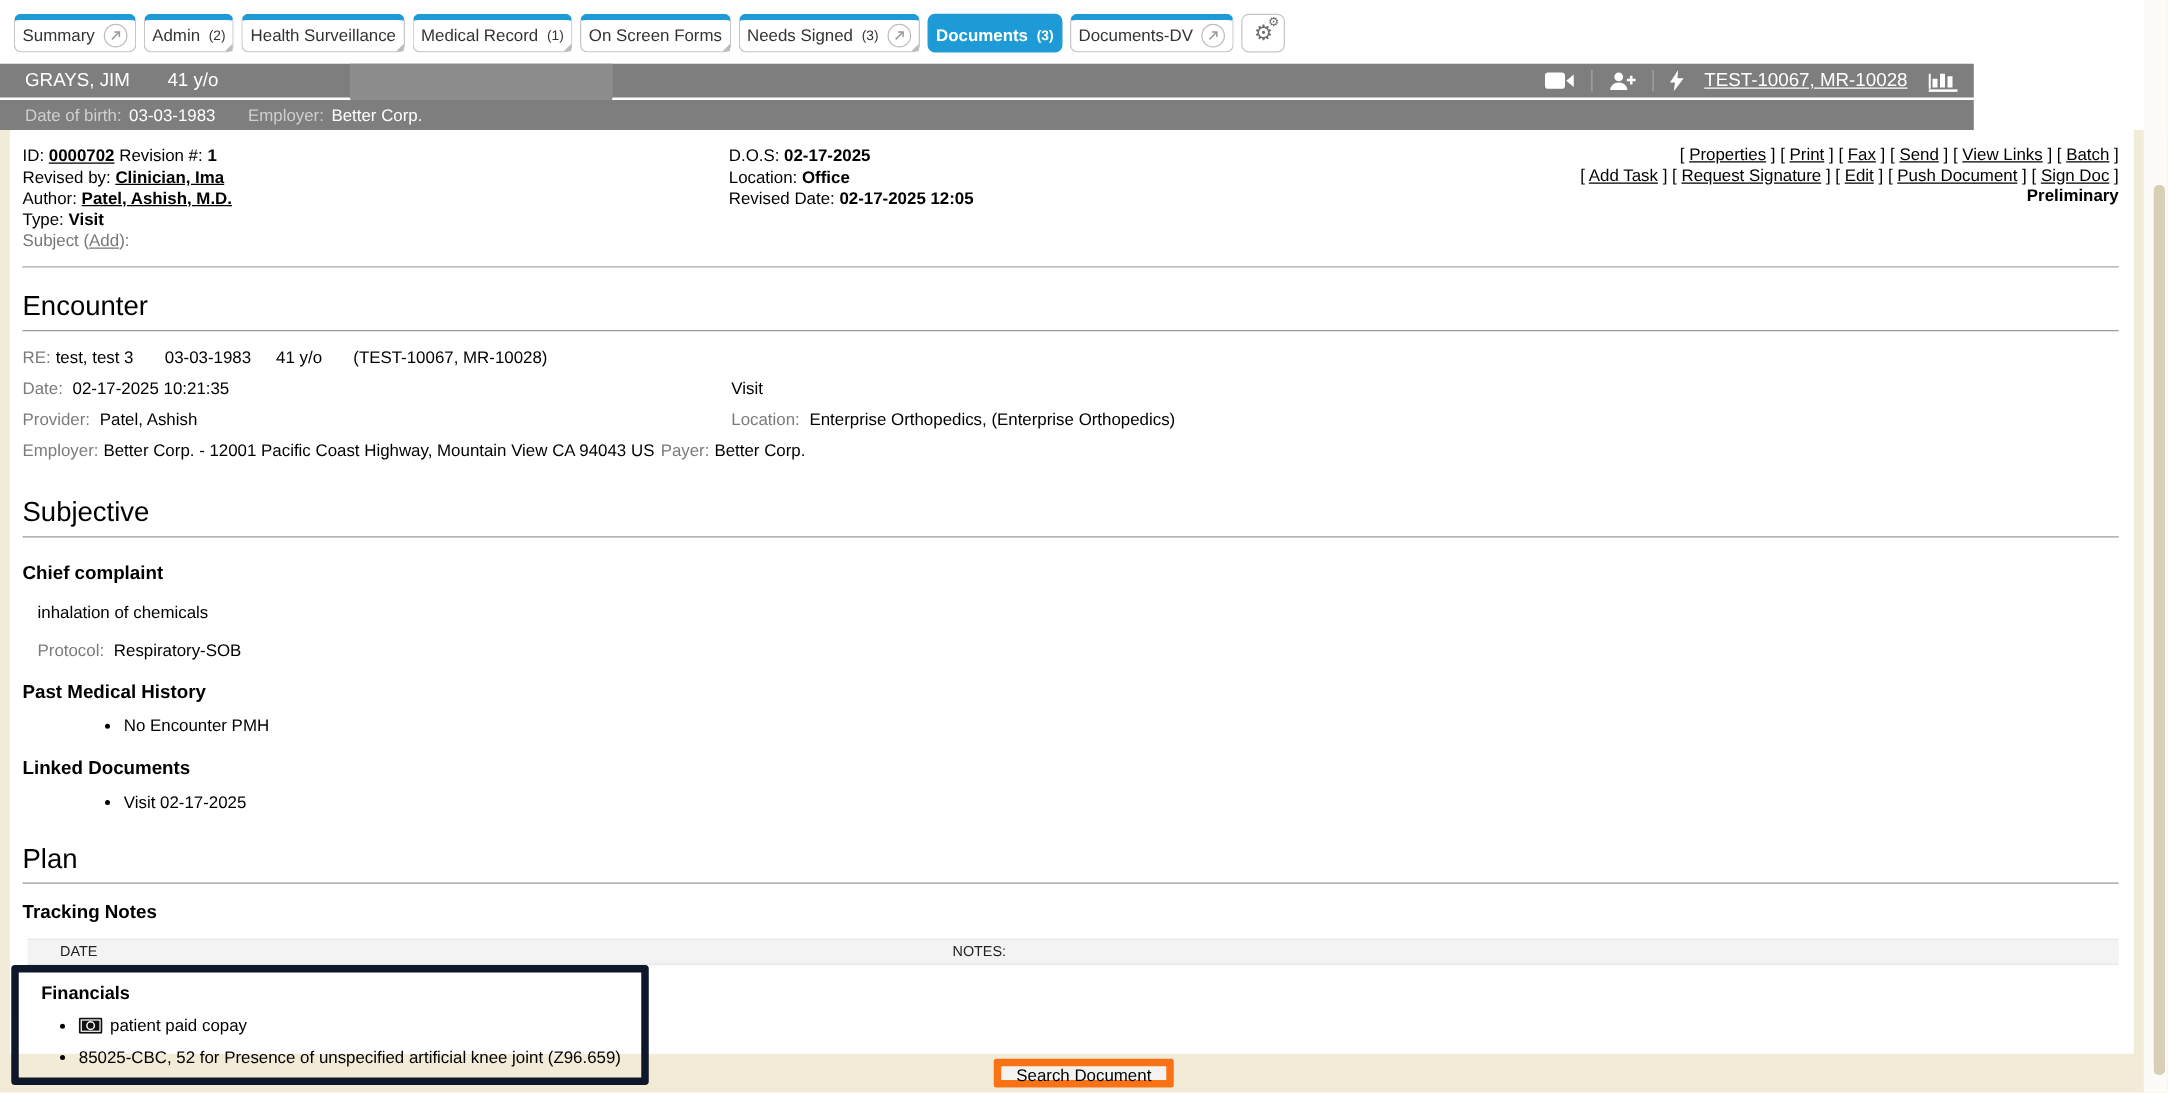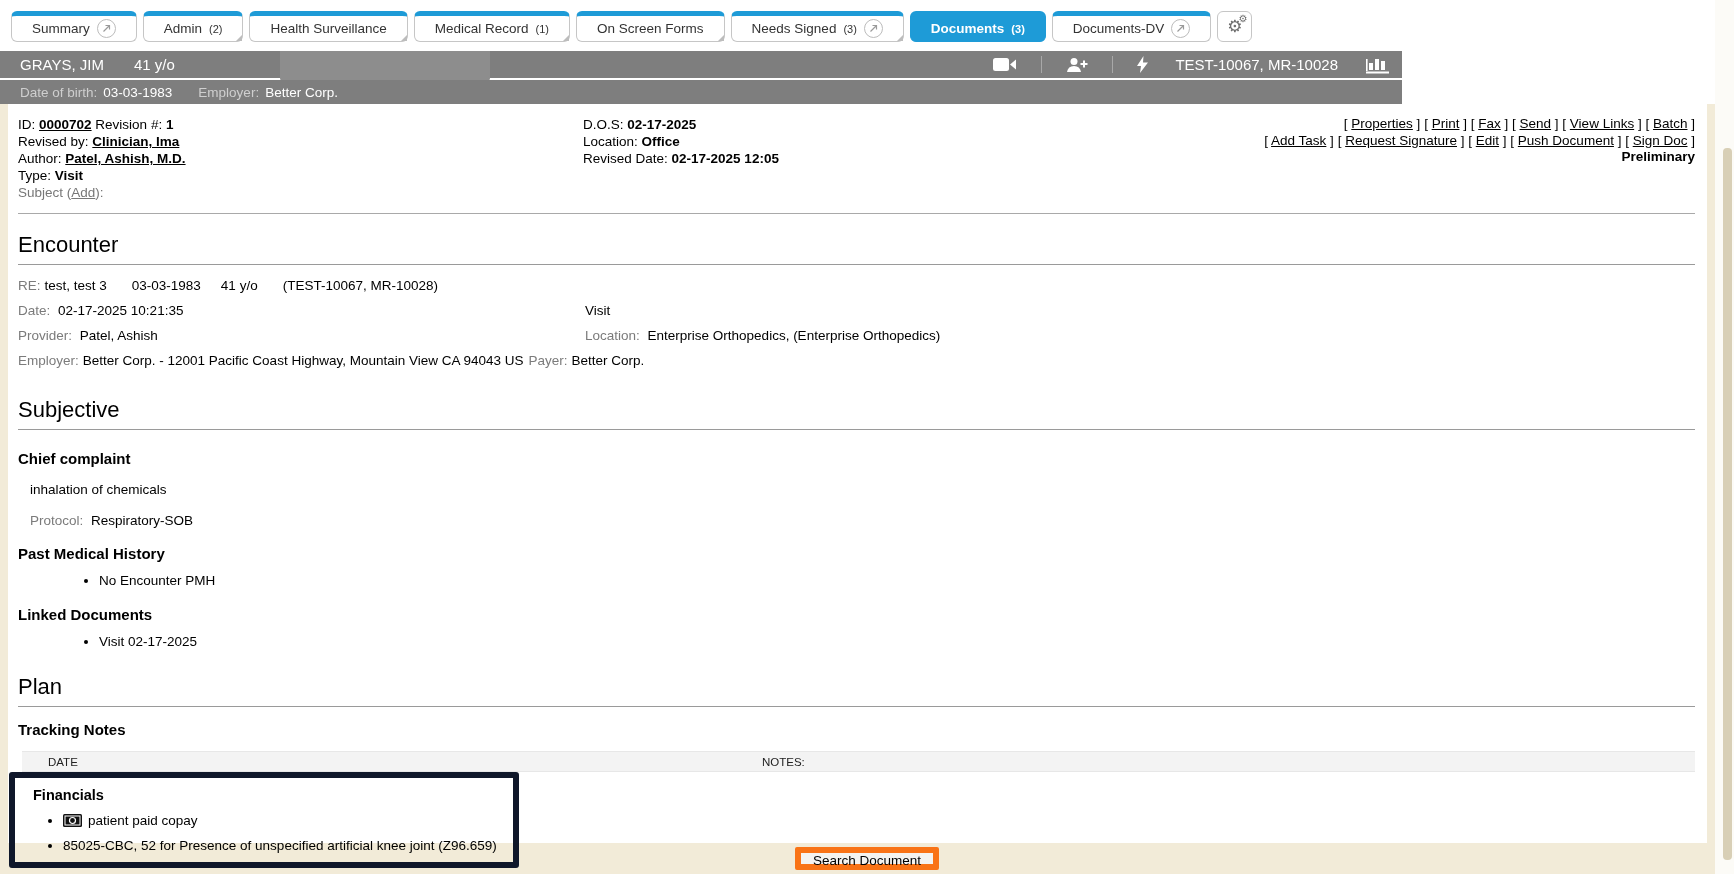--- a/index.html
+++ b/index.html
@@ -3,41 +3,41 @@
 <meta charset="utf-8">
 <style>
   html,body{margin:0;padding:0;}
   .page{position:relative;width:1734px;height:874px;background:#f2ebd8;overflow:hidden;
         font-family:"Liberation Sans","DejaVu Sans",sans-serif;color:#000;}
   .topbg{position:absolute;top:0;left:0;width:1734px;height:104px;background:#ffffff;}
 
   
   .tabbar{position:absolute;top:11px;left:11px;display:flex;gap:6px;align-items:flex-start;}
   .tab{position:relative;display:inline-flex;align-items:center;gap:7px;height:31px;box-sizing:border-box;
-       padding:0 20px;background:#fff;border:1px solid #c6c6c6;border-top:5px solid #1e9bd7;
+       padding:0 6px;background:#fff;border:1px solid #c6c6c6;border-top:5px solid #1e9bd7;
        border-radius:6px;font-size:13.5px;color:#333;cursor:pointer;white-space:nowrap;}
   .tab.active{background:#1e9bd7;border-color:#1e9bd7;color:#fff;font-weight:bold;}
   .tab-count{font-size:11px;}
   .ext-icon{width:19px;height:19px;border:1px solid #bcbcbc;border-radius:50%;box-sizing:border-box;
             display:inline-flex;align-items:center;justify-content:center;background:#fff;}
   .fold{position:absolute;right:0;bottom:0;width:0;height:0;
         border-top:6px solid transparent;border-right:6px solid #bdbdbd;}
   .gear-btn{position:relative;height:31px;width:35px;border:1px solid #c6c6c6;border-radius:6px;background:#fff;
             display:inline-flex;align-items:center;justify-content:center;cursor:pointer;padding:0;}
   .g1{font-size:17px;color:#6e6e6e;line-height:1;}
   .g2{position:absolute;font-size:10px;color:#6e6e6e;right:4px;top:2px;line-height:1;}
 
   
-  .pbar{position:absolute;left:0;width:1402px;background:#7e7e7e;color:#fff;display:flex;align-items:center;}
+  .pbar{position:absolute;left:0;width:1579px;background:#7e7e7e;color:#fff;display:flex;align-items:center;}
   .pbar1{top:51px;height:27px;font-size:15px;}
   .pbar2{top:80px;height:24px;font-size:13.5px;}
   .pname{margin-left:20px;}
   .page-age{margin-left:30px;}
   .ghost-box{position:absolute;left:280px;top:0;width:210px;height:30px;background:#8d8d8d;border-radius:0 0 3px 3px;}
-  .pbar-right{position:absolute;right:12px;top:0;height:100%;display:flex;align-items:center;gap:24px;}
+  .pbar-right{position:absolute;right:12px;top:0;height:100%;display:flex;align-items:center;gap:13px;text-decoration:underline;}
   .vdiv{width:1px;height:17px;background:#a8a8a8;}
   .pids{font-size:15px;margin:0 3px;}
   .plbl{color:#cfcfcf;}
   .pv{color:#fff;margin-left:6px;}
   .ml26{margin-left:26px;}
   .icon-btn{display:inline-flex;align-items:center;cursor:pointer;}
 
   
   .doc{position:absolute;left:8px;top:104px;width:1699px;height:739px;background:#fff;
        padding:12px 12px 0 10px;box-sizing:border-box;font-size:13.5px;}

